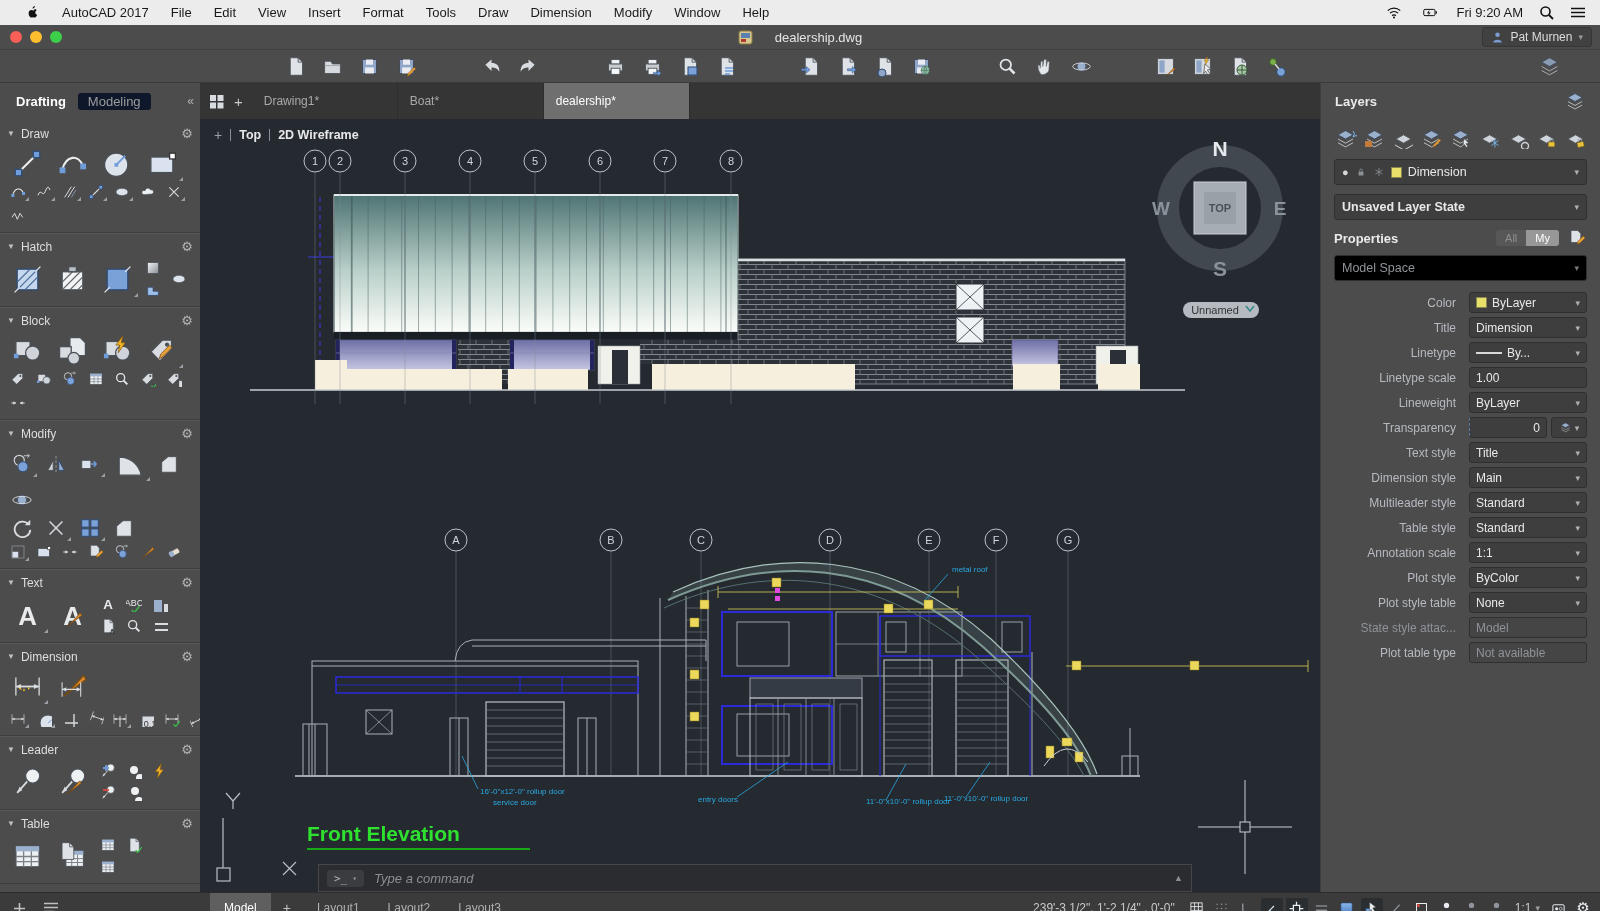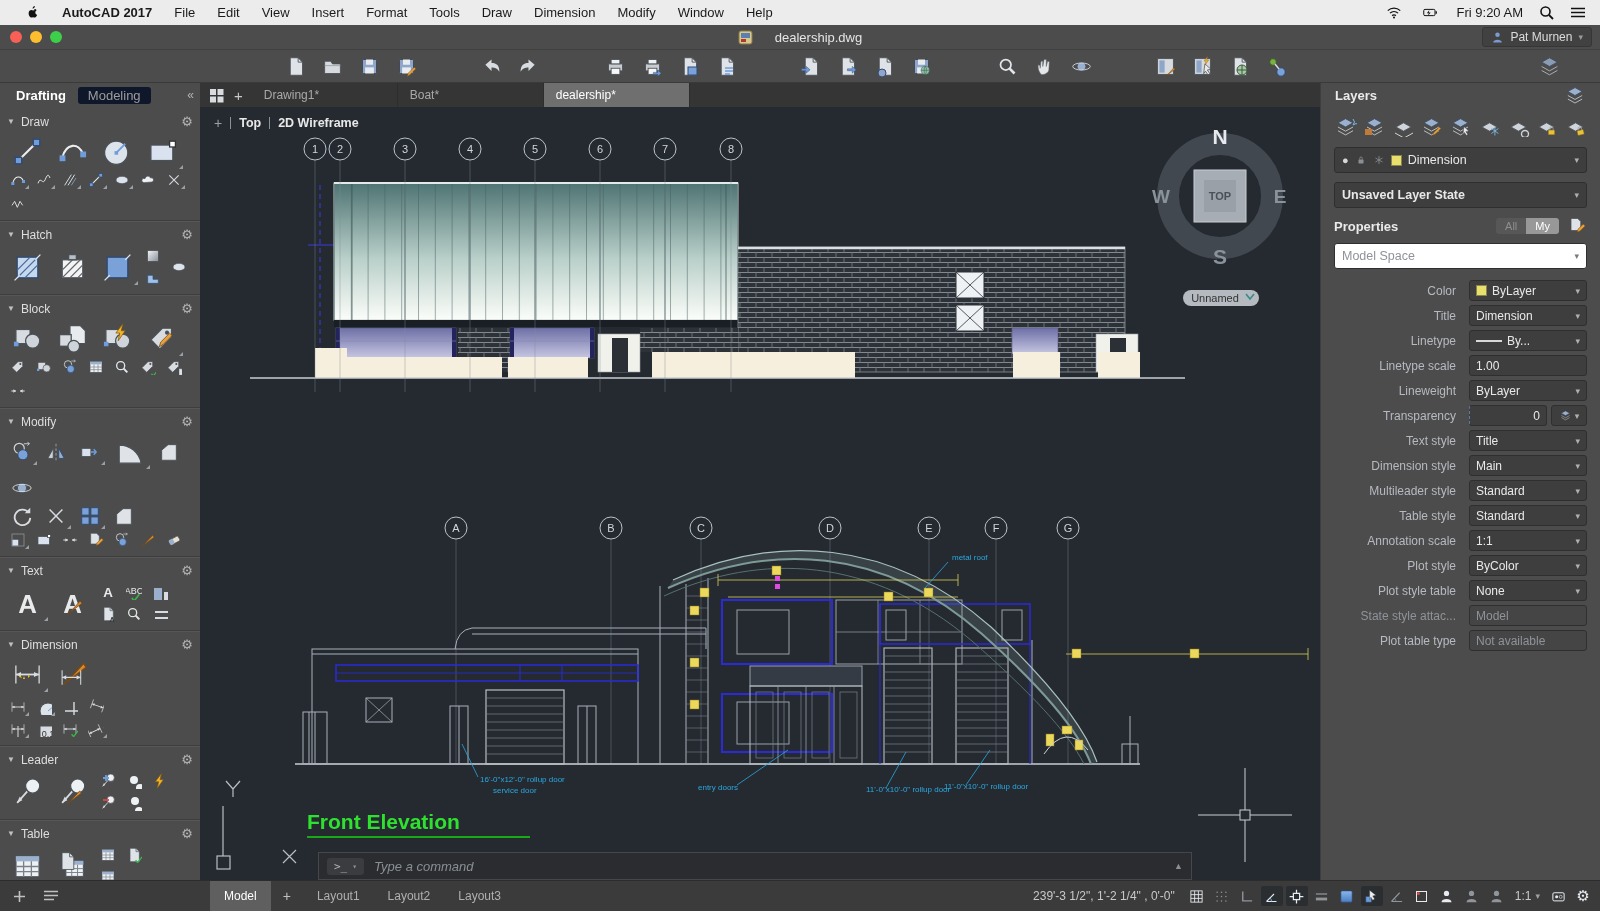--- a/index.html
+++ b/index.html
@@ -1,35 +1,35 @@
 <!DOCTYPE html>
 <html><head>
 <meta charset="utf-8">
 <style>
 *{margin:0;padding:0;box-sizing:border-box}
 html,body{width:1600px;height:911px;overflow:hidden;background:#4a4a4a;font-family:"Liberation Sans",sans-serif;-webkit-font-smoothing:antialiased}
 .menubar{height:25px;background:#ececec;display:flex;align-items:center;padding:0 14px;font-size:13px;color:#1a1a1a}
 .mitem{padding:0 11px}
-.appname{font-weight:bold;padding:0 11px}
+.appname{font-weight:normal;padding:0 11px}
 .mspacer{flex:1}
 .mextras{display:flex;align-items:center;gap:16px;color:#1a1a1a}
 .mextras svg{display:block}
 .clock{font-size:13px}
 .titlebar{height:25px;background:#4c4c4c;position:relative;display:flex;align-items:center;justify-content:center;border-bottom:1px solid #404040}
 .lights{position:absolute;left:10px;display:flex;gap:8px}
 .light{width:12px;height:12px;border-radius:50%}
 .l-close{background:#f85f57}.l-min{background:#fcbd2e}.l-zoom{background:#3ecf4a}
 .doc-title{color:#e4e4e4;font-size:13px;display:flex;gap:22px;}
 .userchip{position:absolute;right:8px;display:flex;align-items:center;gap:6px;background:#414141;border:1px solid #363636;border-radius:3px;padding:0 8px;color:#dcdcdc;font-size:12px;height:20px}
 .userchip .car{color:#9a9a9a;font-size:9px}
 .toolbar{height:33px;background:#4c4c4c;position:relative;border-bottom:1px solid #3a3a3a}
 .tgroup{position:absolute;top:3px;display:flex;gap:11px}
 .tbtn{width:26px;height:26px;display:flex;align-items:center;justify-content:center}
 .tbtn svg{width:21px;height:21px}
-.tabrow{height:24px;display:flex;background:#4c4c4c}
+.tabrow{height:36px;display:flex;background:#4c4c4c}
 .ptabs{width:200px;display:flex;align-items:center;padding:0 6px;gap:2px}
 .ptab-a{color:#fff;font-size:13px;font-weight:bold;padding:1px 10px}
 .ptab-i{color:#9c9c9c;font-size:13px;background:#0f172a;border-radius:3px;padding:1px 10px}
 .pchev{color:#b4b4b4;margin-left:auto;font-size:12px}
 .dtabs{width:1120px;background:#353535;display:flex;align-items:stretch}
 .tabicons{display:flex;align-items:center;gap:10px;padding:0 9px;color:#c8c8c8}
 .dtab{width:146px;display:flex;align-items:center;padding:0 12px;color:#a9a9a9;font-size:12px;border-right:1px solid #2d2d2d}
 .dtab.active{background:#6f6f6f;color:#fff}
 .lhead{width:280px;display:flex;align-items:center;padding:0 14px;border-left:1px solid #3e3e3e}
 .lhead .t{color:#eaeaea;font-weight:bold;font-size:13px}
@@ -1010,21 +1010,21 @@
               <use href="#s-dim"></use>
               <path d="M8 16l2 3-3-1zM12 17l1 3-2 0zM16 16l0 3 2-2z" fill="#f0c028"></path>
             </svg>
           </span>
         <span class="bic">
             <svg>
               <use href="#s-brush" transform="translate(2 -2)"></use>
               <use href="#s-dim" transform="translate(2 6) scale(.8)"></use>
             </svg>
           </span>
-        <span style="display:flex;flex-direction:column;gap:2px">
+        <span style="display:flex;gap:2px">
           <span style="display:flex;gap:4px">
             <span class="sicn crn">
                 <svg>
                   <use href="#s-dim"></use>
                 </svg>
               </span>
             <span class="sicn crn">
                 <svg>
                   <circle cx="12" cy="12" r="8" fill="#dde3ea" stroke="#4a5057"></circle>
                   <path d="M12 12l6-5" stroke="#6f9ddc"></path>
@@ -1505,21 +1505,21 @@
       <span class="t">Properties</span>
       <span class="seg">
         <span class="sa">All</span>
         <span class="sm">My</span>
       </span>
       <svg class="edit" width="20" height="18">
           <use href="#s-docpen"></use>
         </svg>
     </div>
 
-    <div class="combo" style="background:#ffffff;color:#8f9399">
+    <div class="combo" style="background:#000000;color:#8f9399">
       <span>Model Space</span>
       <span class="car" style="color:#7a7a7a">▾</span>
     </div>
 
     <div class="prow">
         <span class="plabel">Color</span>
       <div class="pctl">
           <span class="swatch"></span>
           <span>ByLayer</span>
           <span class="car">▾</span>

